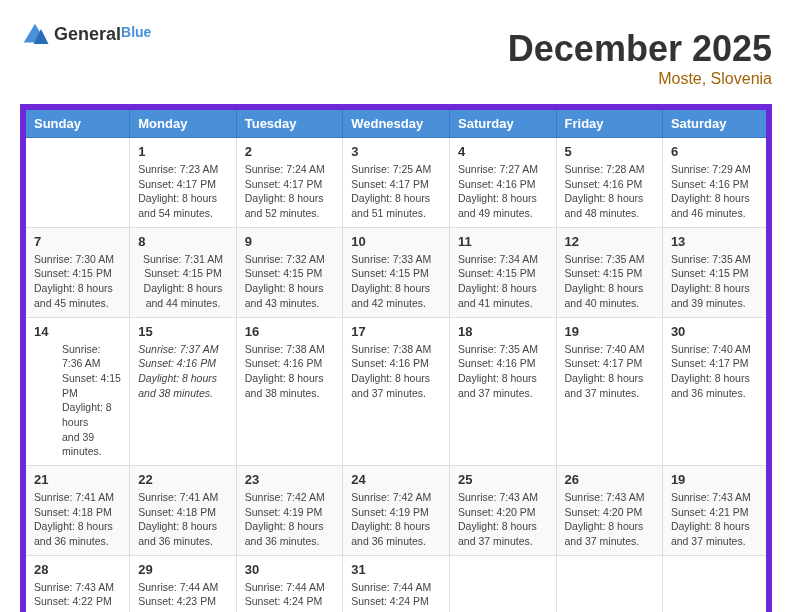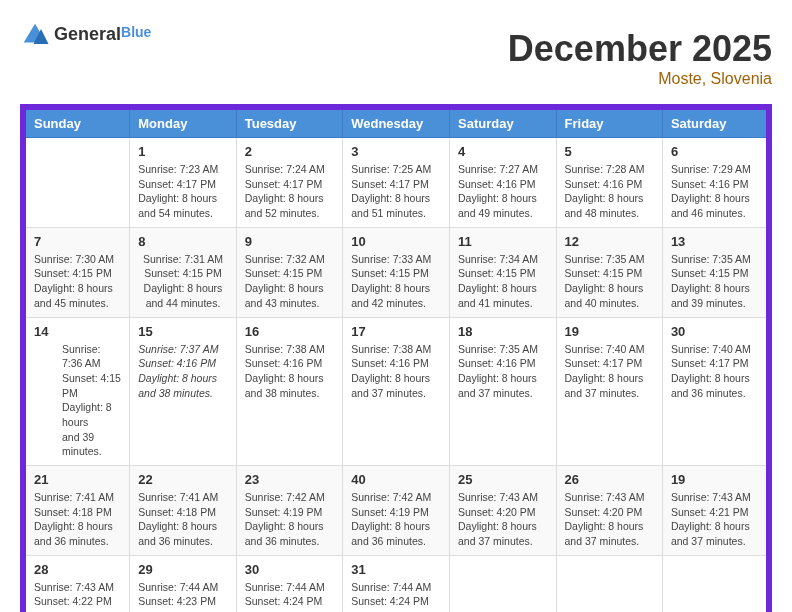--- a/index.html
+++ b/index.html
@@ -289,21 +289,21 @@
 and 36 minutes.</div>
         </td>
         <td>
           <div class="day-number">23</div>
           <div class="day-info" style="white-space: pre-line;">Sunrise: 7:42 AM
 Sunset: 4:19 PM
 Daylight: 8 hours
 and 36 minutes.</div>
         </td>
         <td>
-          <div class="day-number">40</div>
+          <div class="day-number">24</div>
           <div class="day-info" style="white-space: pre-line;">Sunrise: 7:42 AM
 Sunset: 4:19 PM
 Daylight: 8 hours
 and 36 minutes.</div>
         </td>
         <td>
           <div class="day-number">25</div>
           <div class="day-info" style="white-space: pre-line;">Sunrise: 7:43 AM
 Sunset: 4:20 PM
 Daylight: 8 hours

